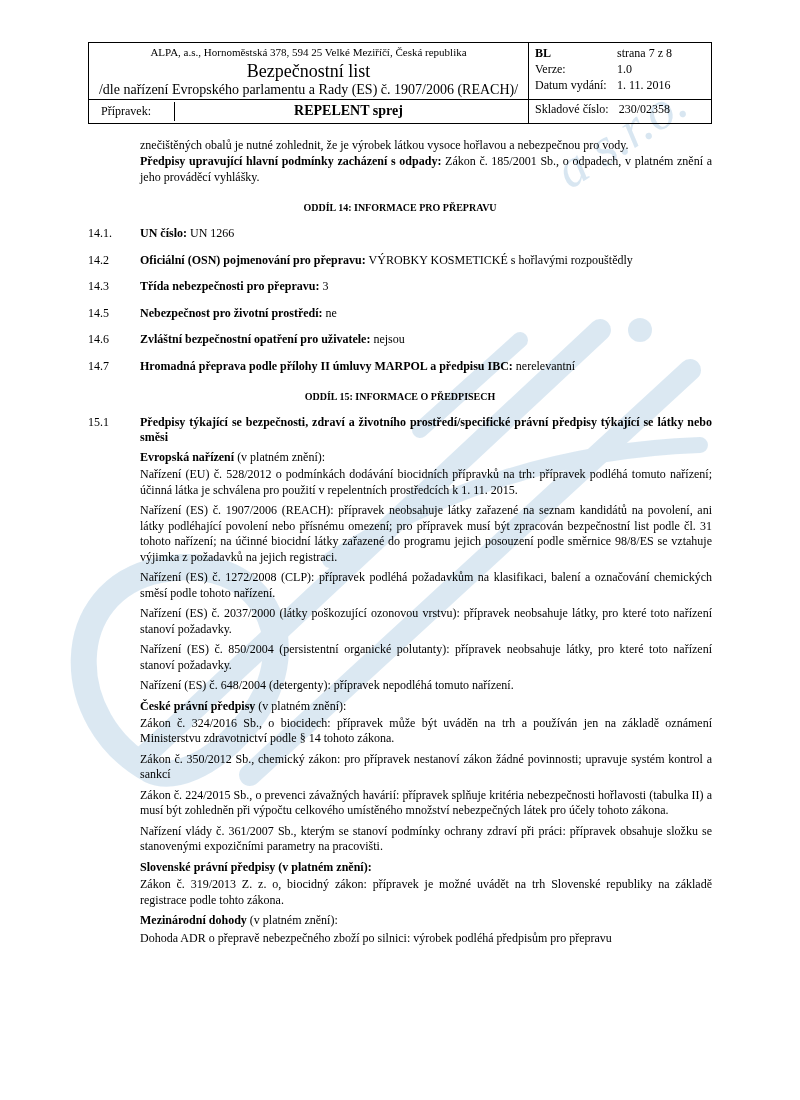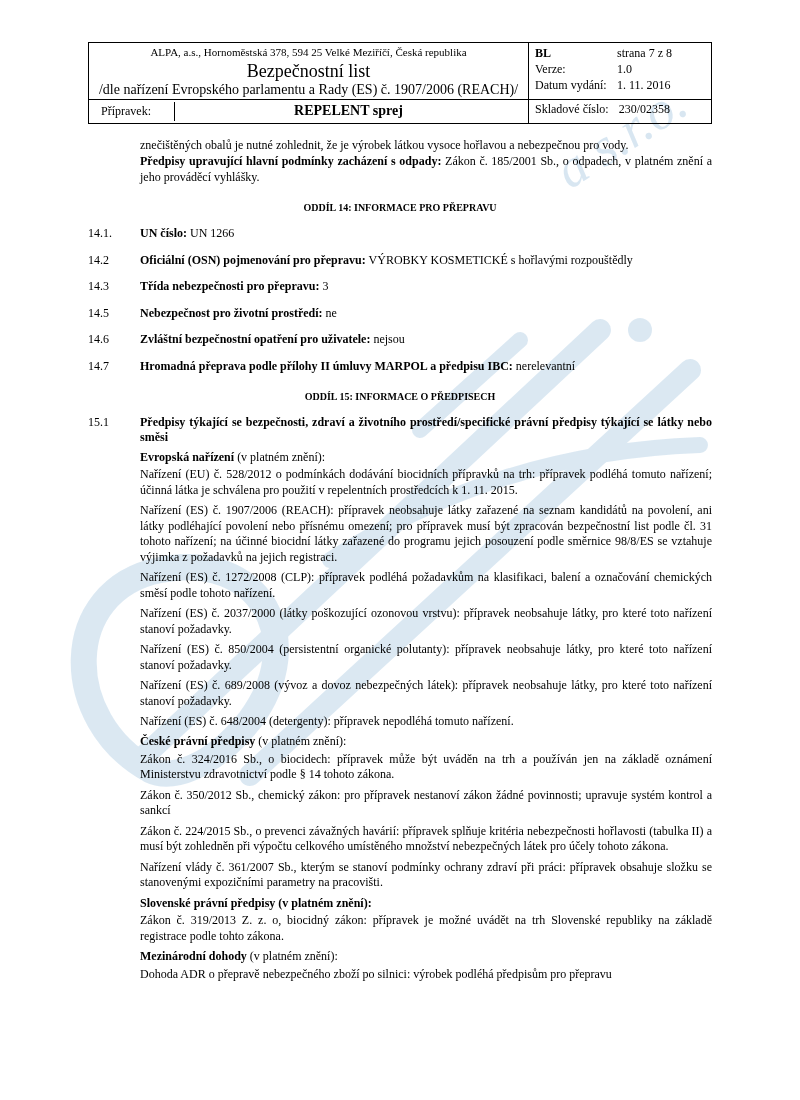--- a/index.html
+++ b/index.html
@@ -131,21 +131,20 @@
       </div>
 
       <div class="blocks">
 
         <p class="sub"><b>Evropská nařízení</b><span> (v platném znění):</span></p>
         <p class="para">Nařízení (EU) č. 528/2012 o podmínkách dodávání biocidních přípravků na trh: přípravek podléhá tomuto nařízení; účinná látka je schválena pro použití v repelentních prostředcích k 1. 11. 2015.</p>
         <p class="para">Nařízení (ES) č. 1907/2006 (REACH): přípravek neobsahuje látky zařazené na seznam kandidátů na povolení, ani látky podléhající povolení nebo přísnému omezení; pro přípravek musí být zpracován bezpečnostní list podle čl. 31 tohoto nařízení; na účinné biocidní látky zařazené do programu jejich posouzení podle směrnice 98/8/ES se vztahuje výjimka z požadavků na jejich registraci.</p>
         <p class="para">Nařízení (ES) č. 1272/2008 (CLP): přípravek podléhá požadavkům na klasifikaci, balení a označování chemických směsí podle tohoto nařízení.</p>
         <p class="para">Nařízení (ES) č. 2037/2000 (látky poškozující ozonovou vrstvu): přípravek neobsahuje látky, pro které toto nařízení stanoví požadavky.</p>
         <p class="para">Nařízení (ES) č. 850/2004 (persistentní organické polutanty): přípravek neobsahuje látky, pro které toto nařízení stanoví požadavky.</p>
-        <p class="para">Nařízení (ES) č. 689/2008 (vývoz a dovoz nebezpečných látek): přípravek neobsahuje látky, pro které toto nařízení stanoví požadavky.</p>
         <p class="para">Nařízení (ES) č. 648/2004 (detergenty): přípravek nepodléhá tomuto nařízení.</p>
 
         <p class="sub"><b>České právní předpisy</b><span> (v platném znění):</span></p>
         <p class="para">Zákon č. 324/2016 Sb., o biocidech: přípravek může být uváděn na trh a používán jen na základě oznámení Ministerstvu zdravotnictví podle § 14 tohoto zákona.</p>
         <p class="para">Zákon č. 350/2012 Sb., chemický zákon: pro přípravek nestanoví zákon žádné povinnosti; upravuje systém kontrol a sankcí</p>
         <p class="para">Zákon č. 224/2015 Sb., o prevenci závažných havárií: přípravek splňuje kritéria nebezpečnosti hořlavosti (tabulka II) a musí být zohledněn při výpočtu celkového umístěného množství nebezpečných látek pro účely tohoto zákona.</p>
         <p class="para">Nařízení vlády č. 361/2007 Sb., kterým se stanoví podmínky ochrany zdraví při práci: přípravek obsahuje složku se stanovenými expozičními parametry na pracovišti.</p>
 
         <p class="sub"><b>Slovenské právní předpisy (v platném znění):</b></p>
         <p class="para">Zákon č. 319/2013 Z. z. o, biocidný zákon: přípravek je možné uvádět na trh Slovenské republiky na základě registrace podle tohto zákona.</p>

